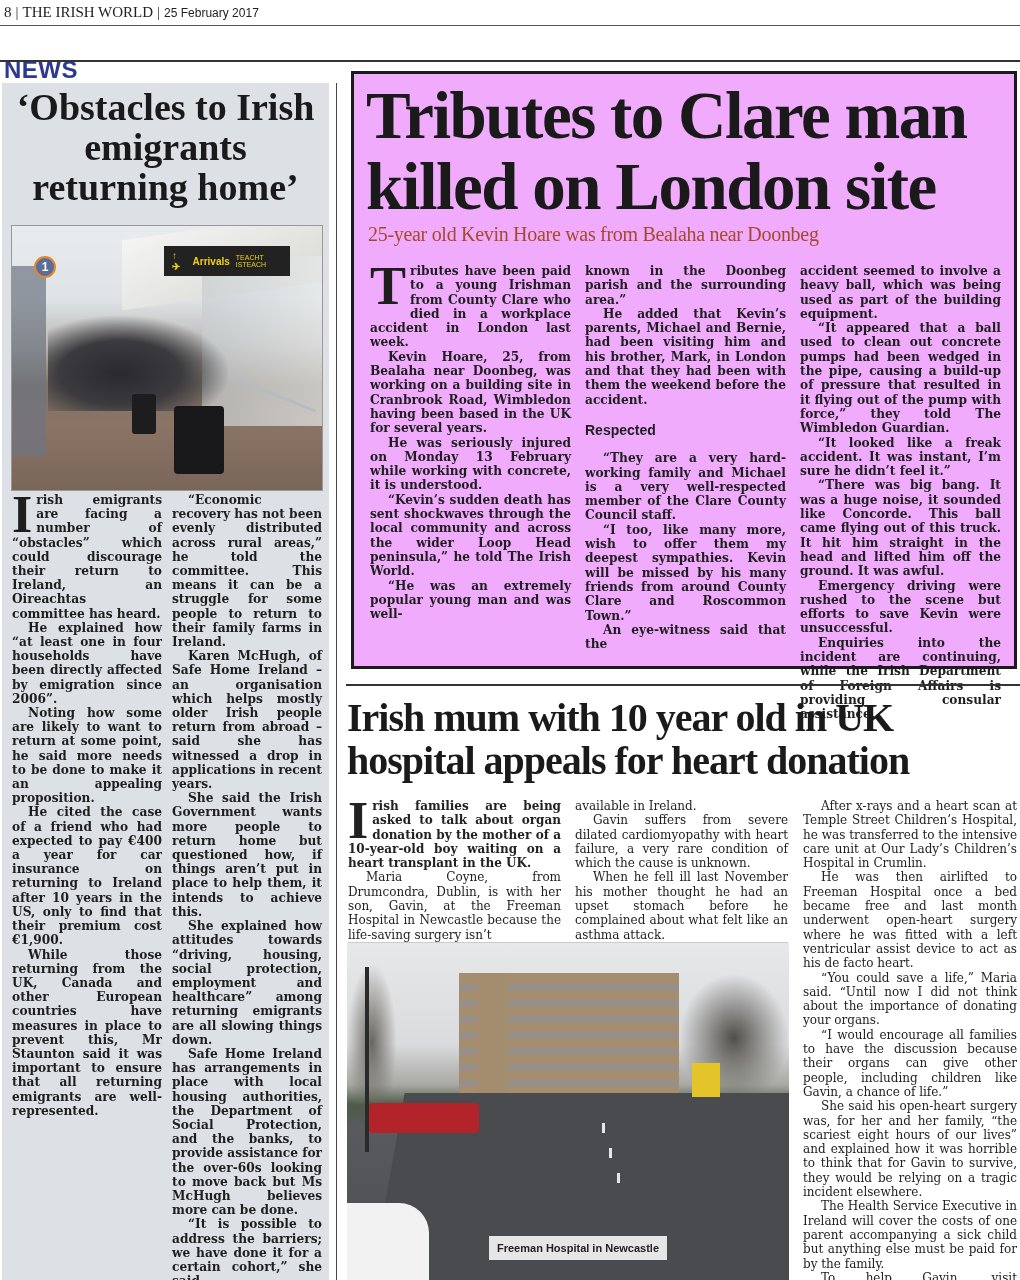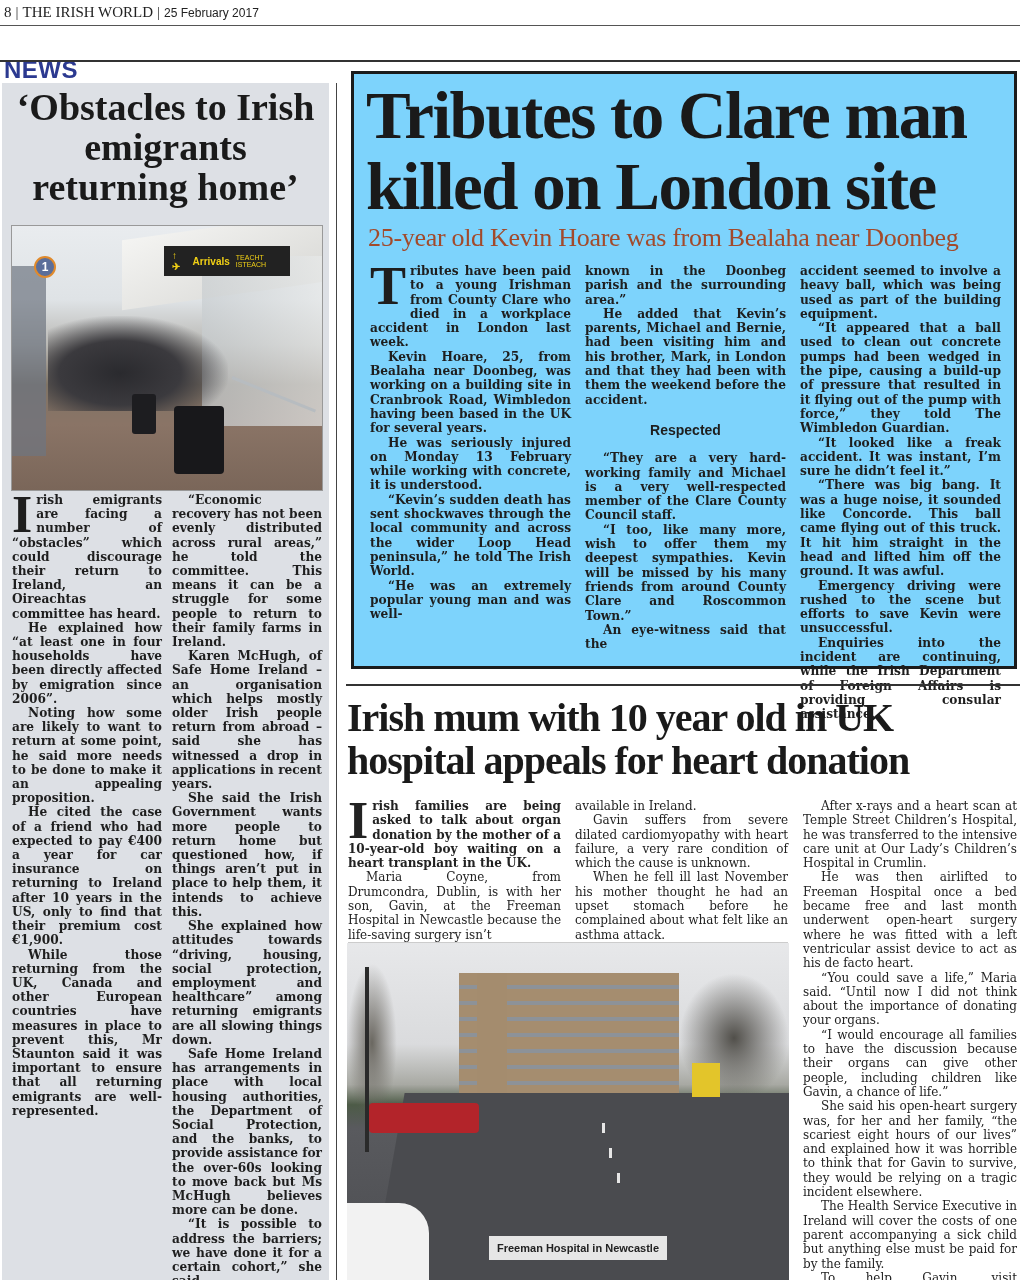--- a/index.html
+++ b/index.html
@@ -31,28 +31,28 @@
 
   .sidebar .body { position: absolute; left: 10px; top: 410px; width: 310px; display: flex; gap: 10px; }
   .sb-col { width: 150px; font-size: 12.2px; line-height: 14.2px; font-weight: 700; text-align: justify; hyphens: manual; color: #1e1e1e; }
   .sb-col p { text-indent: 16px; }
   .sb-col p.first { text-indent: 0; }
   .dropcap { float: left; font-family: "Liberation Serif", serif; font-weight: 700; font-size: 52px; line-height: 40px; padding-right: 4px; margin-top: 2px; }
 
   .vline { position: absolute; left: 336px; top: 83px; width: 1px; height: 1197px; background: #444; }
 
   
-  .story-box { position: absolute; left: 351px; top: 71px; width: 666px; height: 598px; border: 3px solid #1b1b1b; background: #7dd3fc; }
+  .story-box { position: absolute; left: 351px; top: 71px; width: 666px; height: 598px; border: 3px solid #1b1b1b; background: #f0abfc; }
   .story-box h1 { position: absolute; left: 12px; top: 6px; width: 640px; font-family: "Liberation Serif", serif; font-weight: 700; font-size: 67px; line-height: 71px; letter-spacing: -1.5px; color: #1a1a1a; }
-  .story-box .standfirst { position: absolute; left: 14px; top: 149px; width: 640px; font-family: "Liberation Serif", serif; font-size: 26px; color: #a24a2b; letter-spacing: -0.3px; }
+  .story-box .standfirst { position: absolute; left: 14px; top: 149px; width: 640px; font-family: "Liberation Serif", serif; font-size: 20px; color: #a24a2b; letter-spacing: -0.3px; }
   .story-cols { position: absolute; left: 16px; top: 190px; width: 632px; display: flex; gap: 14px; }
   .sc { width: 201px; font-size: 12.2px; line-height: 14.3px; font-weight: 700; text-align: justify; color: #1e1e1e; }
   .sc p { text-indent: 18px; }
   .sc p.first, .sc p.cont { text-indent: 0; }
-  .sc .subhead { font-family: "Liberation Sans", sans-serif; font-weight: 700; font-size: 14px; text-align: center; margin: 16px 0 14px; text-indent: 0; }
+  .sc .subhead { font-family: "Liberation Sans", sans-serif; font-weight: 700; font-size: 14px; text-align: left; margin: 16px 0 14px; text-indent: 0; }
   .dropcap-t { float: left; font-family: "Liberation Serif", serif; font-weight: 700; font-size: 54px; line-height: 42px; padding-right: 4px; margin-top: 1px; }
 
   .rule-mid { position: absolute; left: 346px; top: 684px; width: 674px; height: 2px; background: #333; }
 
   
   .story2 h1 { position: absolute; left: 347px; top: 696px; width: 670px; font-family: "Liberation Serif", serif; font-weight: 700; font-size: 40px; line-height: 43px; letter-spacing: -1px; color: #1a1a1a; }
   .s2-top { position: absolute; left: 348px; top: 799px; width: 440px; display: flex; gap: 14px; }
   .s2c { width: 213px; font-size: 12px; line-height: 14.3px; text-align: justify; color: #222; }
   .s2c p { text-indent: 18px; }
   .s2c p.first, .s2c p.cont { text-indent: 0; }

